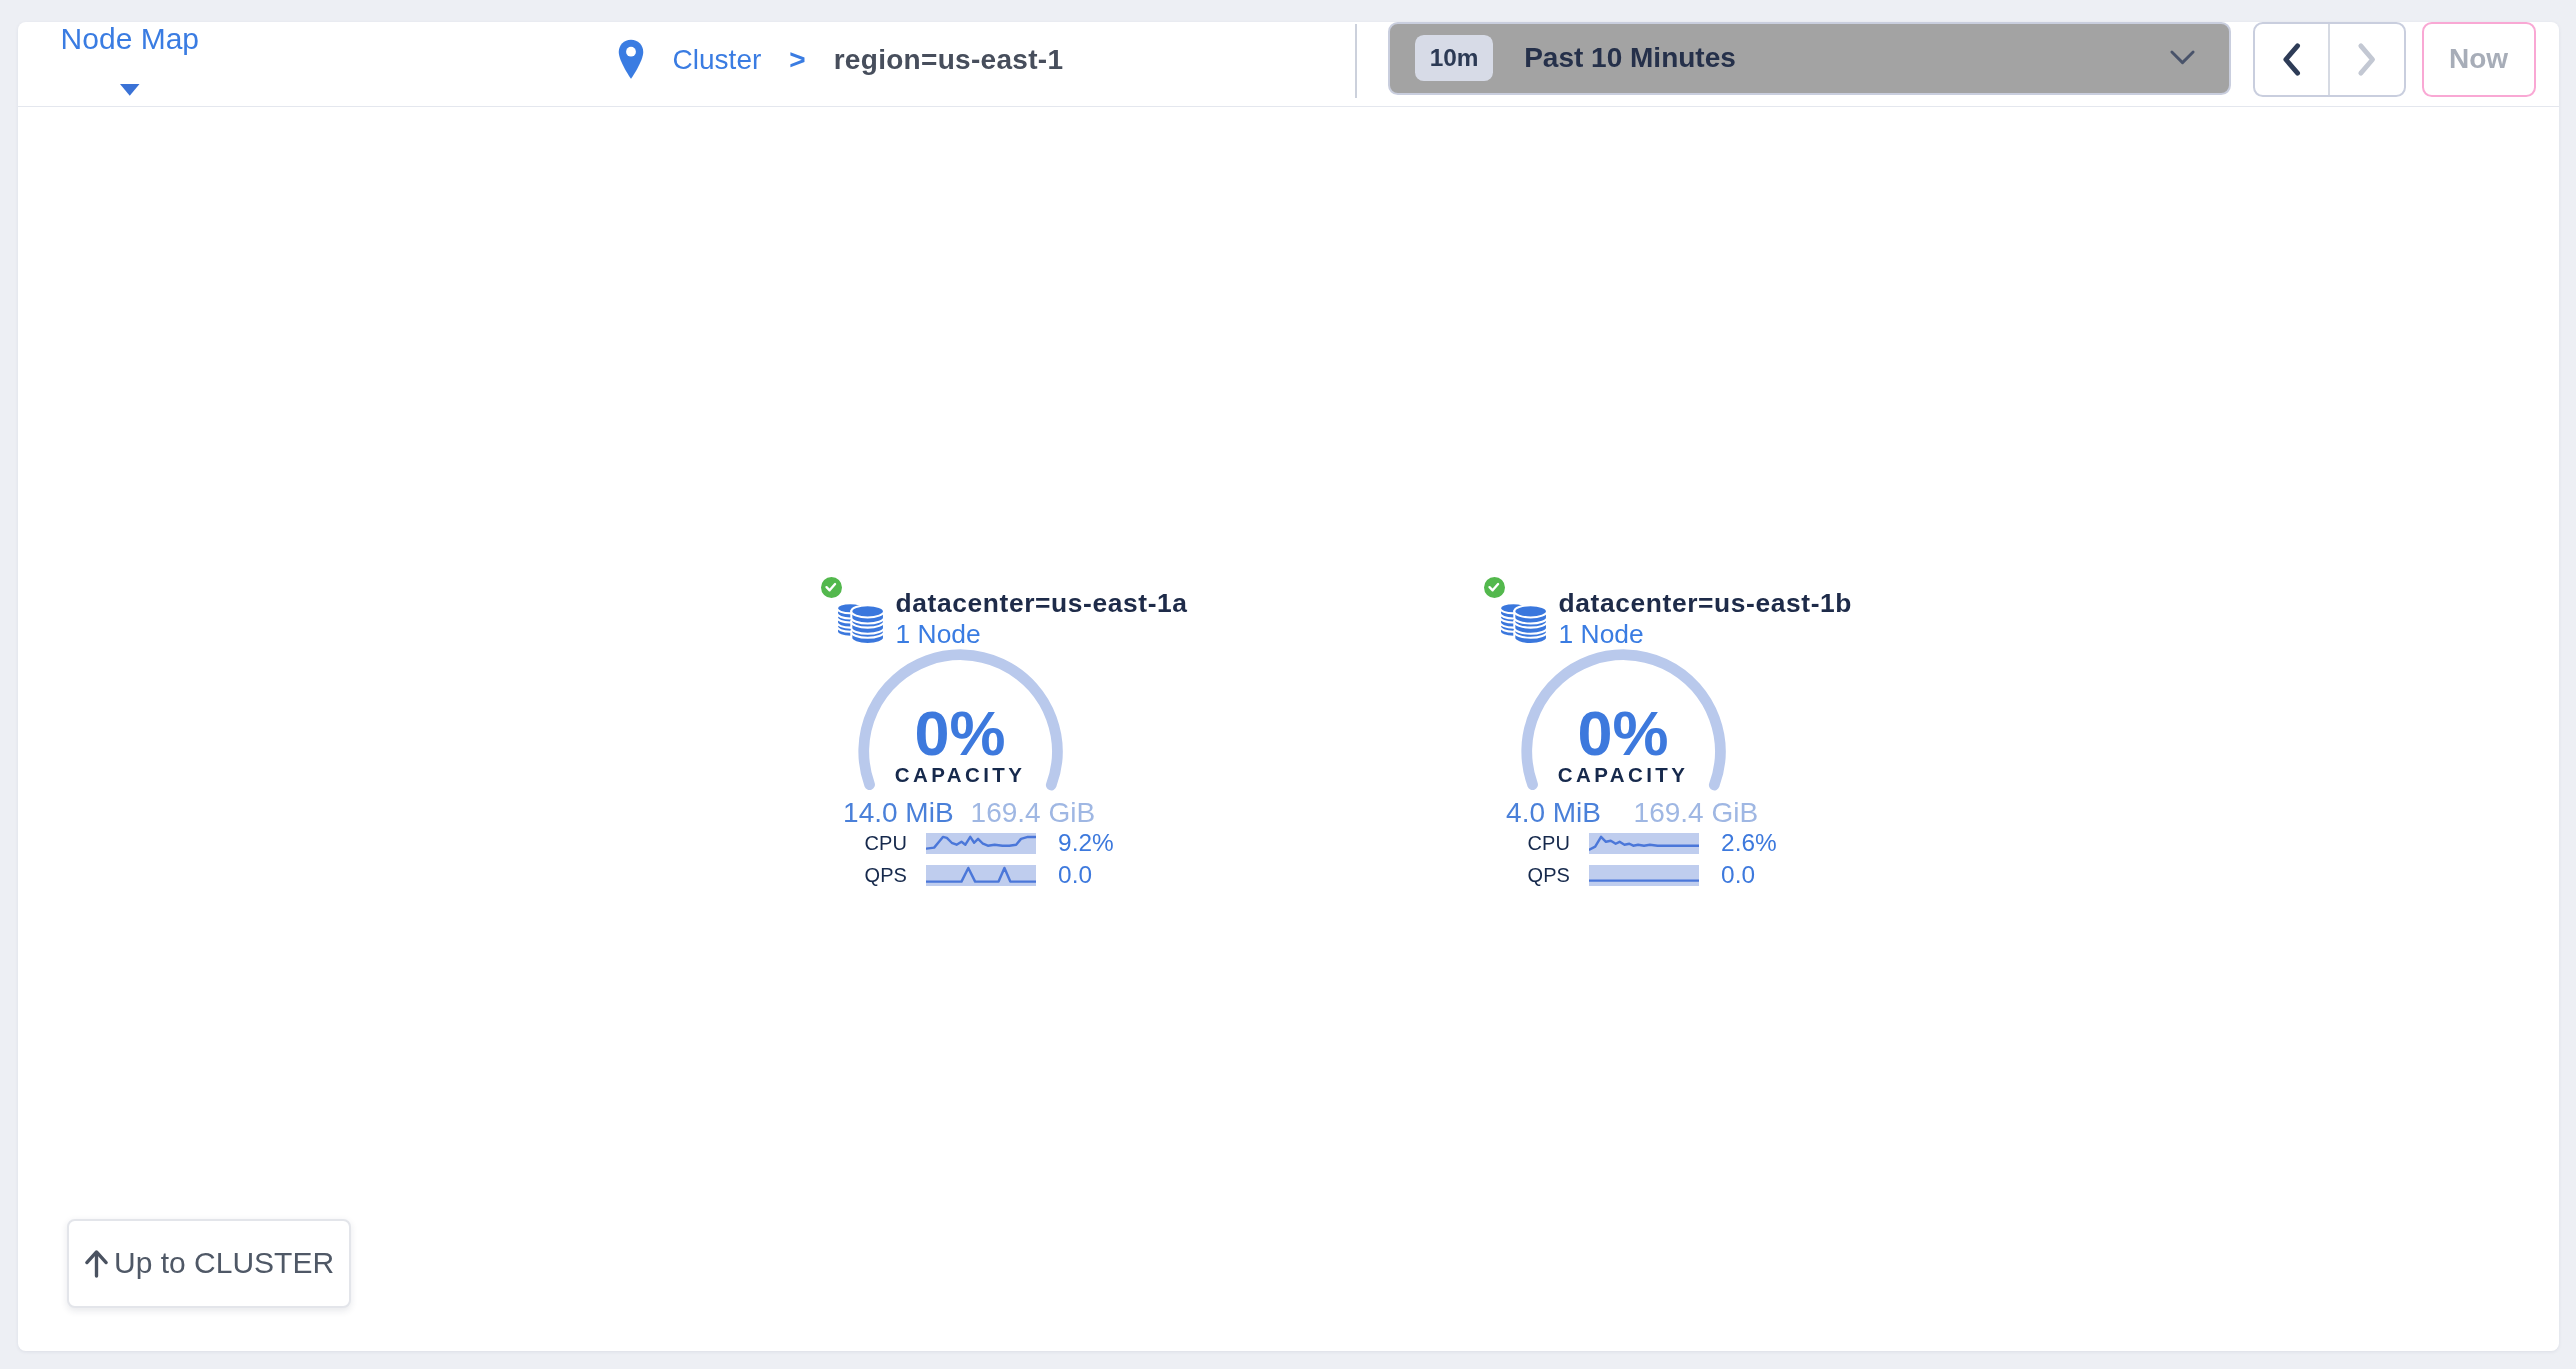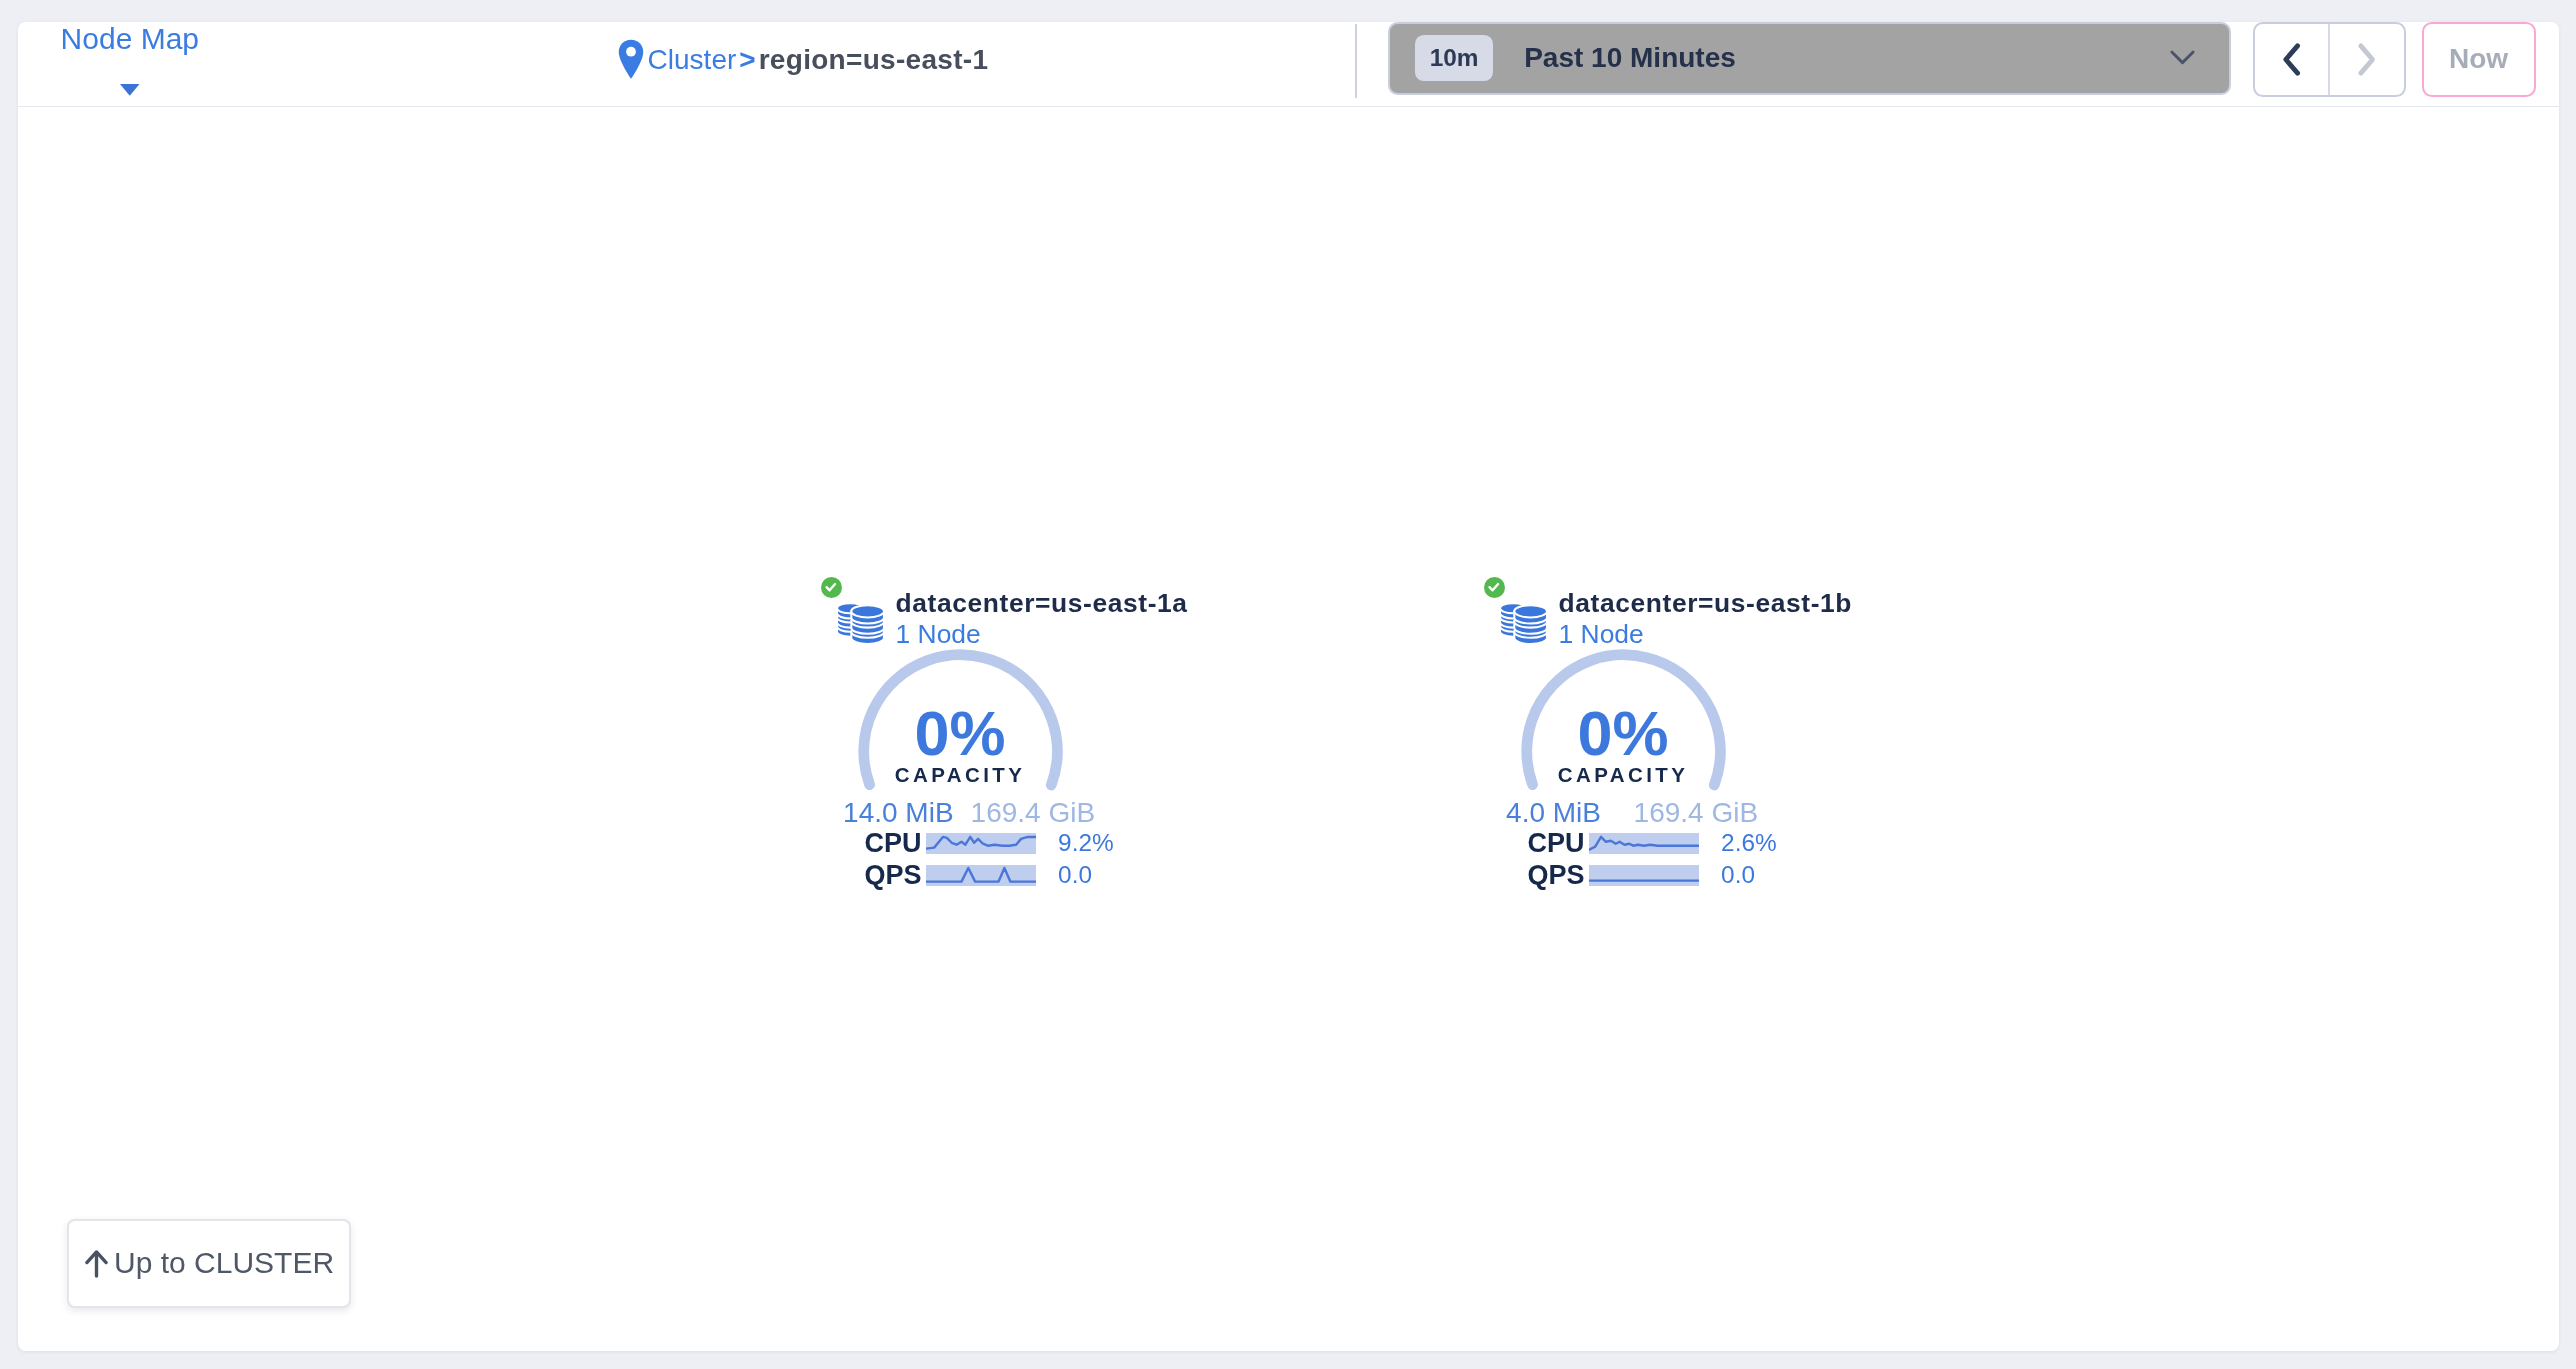--- a/index.html
+++ b/index.html
@@ -21,21 +21,21 @@
 
   .view-dropdown {
     position:absolute; left:43px; top:0; height:76px;
     display:flex; align-items:center; gap:27px; cursor:pointer;flex-direction:column;
   }
   .view-dropdown .label { font-size:30px; color:#3a7ce2; }
   .caret-down { width:21.5px; height:13.7px; display:block; }
 
   .breadcrumb {
     position:absolute; left:599px; top:0; height:76px;
-    display:flex; align-items:center; gap:3px; font-size:28px;
+    display:flex; align-items:center; gap:28px; font-size:28px;
   }
   .breadcrumb .pin { width:28px; height:43px; display:block; }
   .breadcrumb .root { color:#3a7ce2; cursor:pointer; }
   .breadcrumb .sep { color:#3a7ce2; font-weight:700; }
   .breadcrumb .current { color:#474e5c; font-weight:700; letter-spacing:0.3px; }
 
   .header-divider {
     position:absolute; left:1337px; top:2px; width:2px; height:74px; background:#ccd1dc;
   }
 
@@ -101,21 +101,21 @@
   .cap-row {
     position:absolute; left:23.5px; top:221px; width:252px;
     display:flex; justify-content:space-between; font-size:28px;
   }
   .cap-used { color:#4a80d9; }
   .cap-total { color:#9fb7e3; }
 
   .metric-row { position:absolute; left:45px; height:21.5px; display:flex; align-items:center; }
   .metric-row.m0 { top:257px; }
   .metric-row.m1 { top:289px; }
-  .metric-label { width:61px; font-size:27px; font-weight:700; color:#16294c; }
+  .metric-label { width:61px; font-size:20px; font-weight:400; color:#16294c; }
   .spark { width:110px; height:20.5px; background:#bfcdee; position:relative; }
   .spark svg { position:absolute; left:0; top:0; display:block; }
   .metric-value { margin-left:22.5px; font-size:24.4px; font-weight:400; color:#3d79dd; }
 
   
   .up-button {
     position:absolute; left:49px; top:1197px; width:284px; height:89px;
     background:#fff; border:2px solid #e3e5ea; border-radius:7.8px;
     box-shadow:0 2.9px 7.8px rgba(30,43,73,0.10);
     display:flex; align-items:center; justify-content:center; gap:4px;

